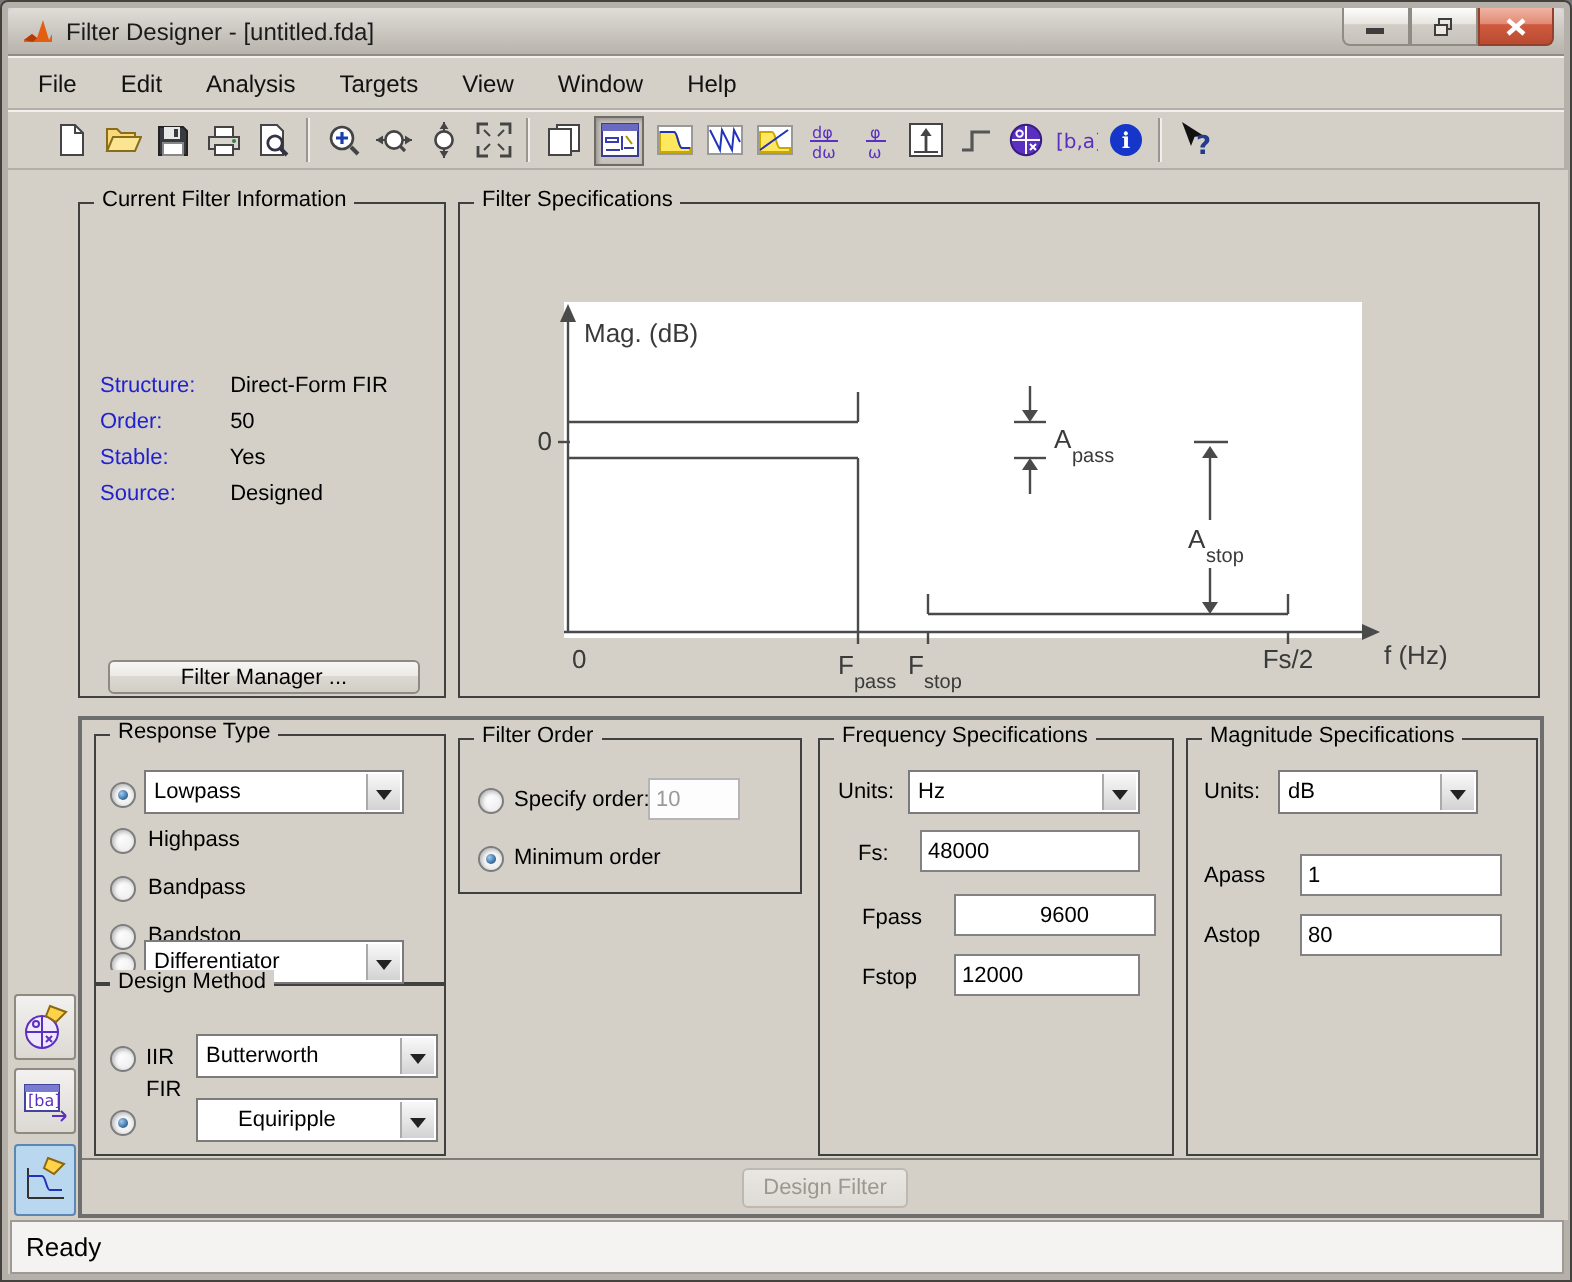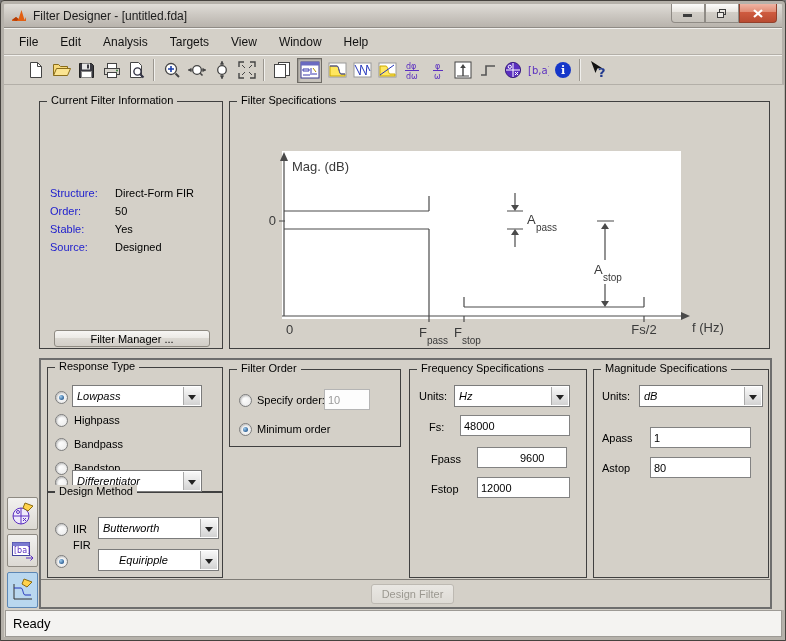--- a/index.html
+++ b/index.html
@@ -49,21 +49,21 @@
     background:linear-gradient(#f7f6f4 0%,#eceae6 45%,#dcd9d3 46%,#d2cec7 100%);
     border:1px solid #8e8a82;border-radius:3px;text-align:center;padding:0;}
   .btn.disabled{color:#9b9890;background:linear-gradient(#e9e7e3,#dedbd5);border-color:#bdb9b2;}
   
   .radio{position:absolute;width:13px;height:13px;border-radius:50%;
     background:radial-gradient(circle at 30% 30%,#ffffff,#e9e9e9);
     border:1px solid #7d7d7d;box-shadow:inset 1px 1px 2px rgba(0,0,0,.25);}
   .radio.checked::after{content:"";position:absolute;left:3px;top:3px;width:5px;height:5px;border-radius:50%;
     background:radial-gradient(circle at 35% 35%,#9fcdf0,#2a5d92 75%);}
   .dropdown{position:absolute;height:22px;background:#fff;border:1px solid #7b7b7b;
-    font-size:11px;display:flex;align-items:center;padding-left:4px;font-style:italic;}
+    font-size:11px;display:flex;align-items:center;padding-left:4px;}
   .dd-arrow{position:absolute;top:1px;right:1px;bottom:1px;width:17px;
     background:linear-gradient(#f8f8f8,#e2e2e2 60%,#d2d2d2);border-left:1px solid #aaa;}
   .dd-arrow::after{content:"";position:absolute;left:4px;top:8px;border:4px solid transparent;border-top:5px solid #222;}
   .tf{position:absolute;height:21px;border:1px solid #828282;background:#fff;
     font-family:"Liberation Sans",sans-serif;font-size:11px;padding:0 3px;}
   .tf:disabled{color:#9a9a9a;border-color:#b5b5b5;background:#fdfdfd;}
   
   .design-panel{position:absolute;left:35px;top:273px;width:733px;height:251px;border:2px solid #6e6e6e;background:#d4d0c8;}
   .panel-sep{position:absolute;left:0;right:0;top:219px;height:1px;background:#7e7b76;}
   
@@ -443,29 +443,29 @@
       <div class="group" style="left:368px;top:9px;width:178px;height:209px;">
         <span class="glabel">Frequency Specifications</span>
         <span class="lbl" style="left:9px;top:20px;">Units:</span>
         <div class="dropdown" style="left:44px;top:15px;width:116px;">
           <span>Hz</span>
           <span class="dd-arrow"></span>
         </div>
         <span class="lbl" style="left:19px;top:51px;">Fs:</span>
         <input class="tf" style="left: 50px; top: 45px; width: 110px;" value="48000">
         <span class="lbl" style="left:21px;top:83px;">Fpass</span>
-        <input class="tf" style="left: 67px; top: 77px; width: 90px; padding-left: 42px;" value="9600">
+        <input class="tf" style="left: 67px; top: 77px; width: 101px; padding-left: 42px;" value="9600">
         <span class="lbl" style="left:21px;top:113px;">Fstop</span>
         <input class="tf" style="left: 67px; top: 107px; width: 93px;" value="12000">
       </div>
 
       <div class="group" style="left:552px;top:9px;width:176px;height:209px;">
         <span class="glabel">Magnitude Specifications</span>
         <span class="lbl" style="left:8px;top:20px;">Units:</span>
-        <div class="dropdown" style="left:45px;top:15px;width:124px;">
+        <div class="dropdown" style="left:45px;top:15px;width:100px;">
           <span>dB</span>
           <span class="dd-arrow"></span>
         </div>
         <span class="lbl" style="left:8px;top:62px;">Apass</span>
         <input class="tf" style="left: 56px; top: 57px; width: 101px;" value="1">
         <span class="lbl" style="left:8px;top:92px;">Astop</span>
         <input class="tf" style="left: 56px; top: 87px; width: 101px;" value="80">
       </div>
 
       <div class="panel-sep"></div>

